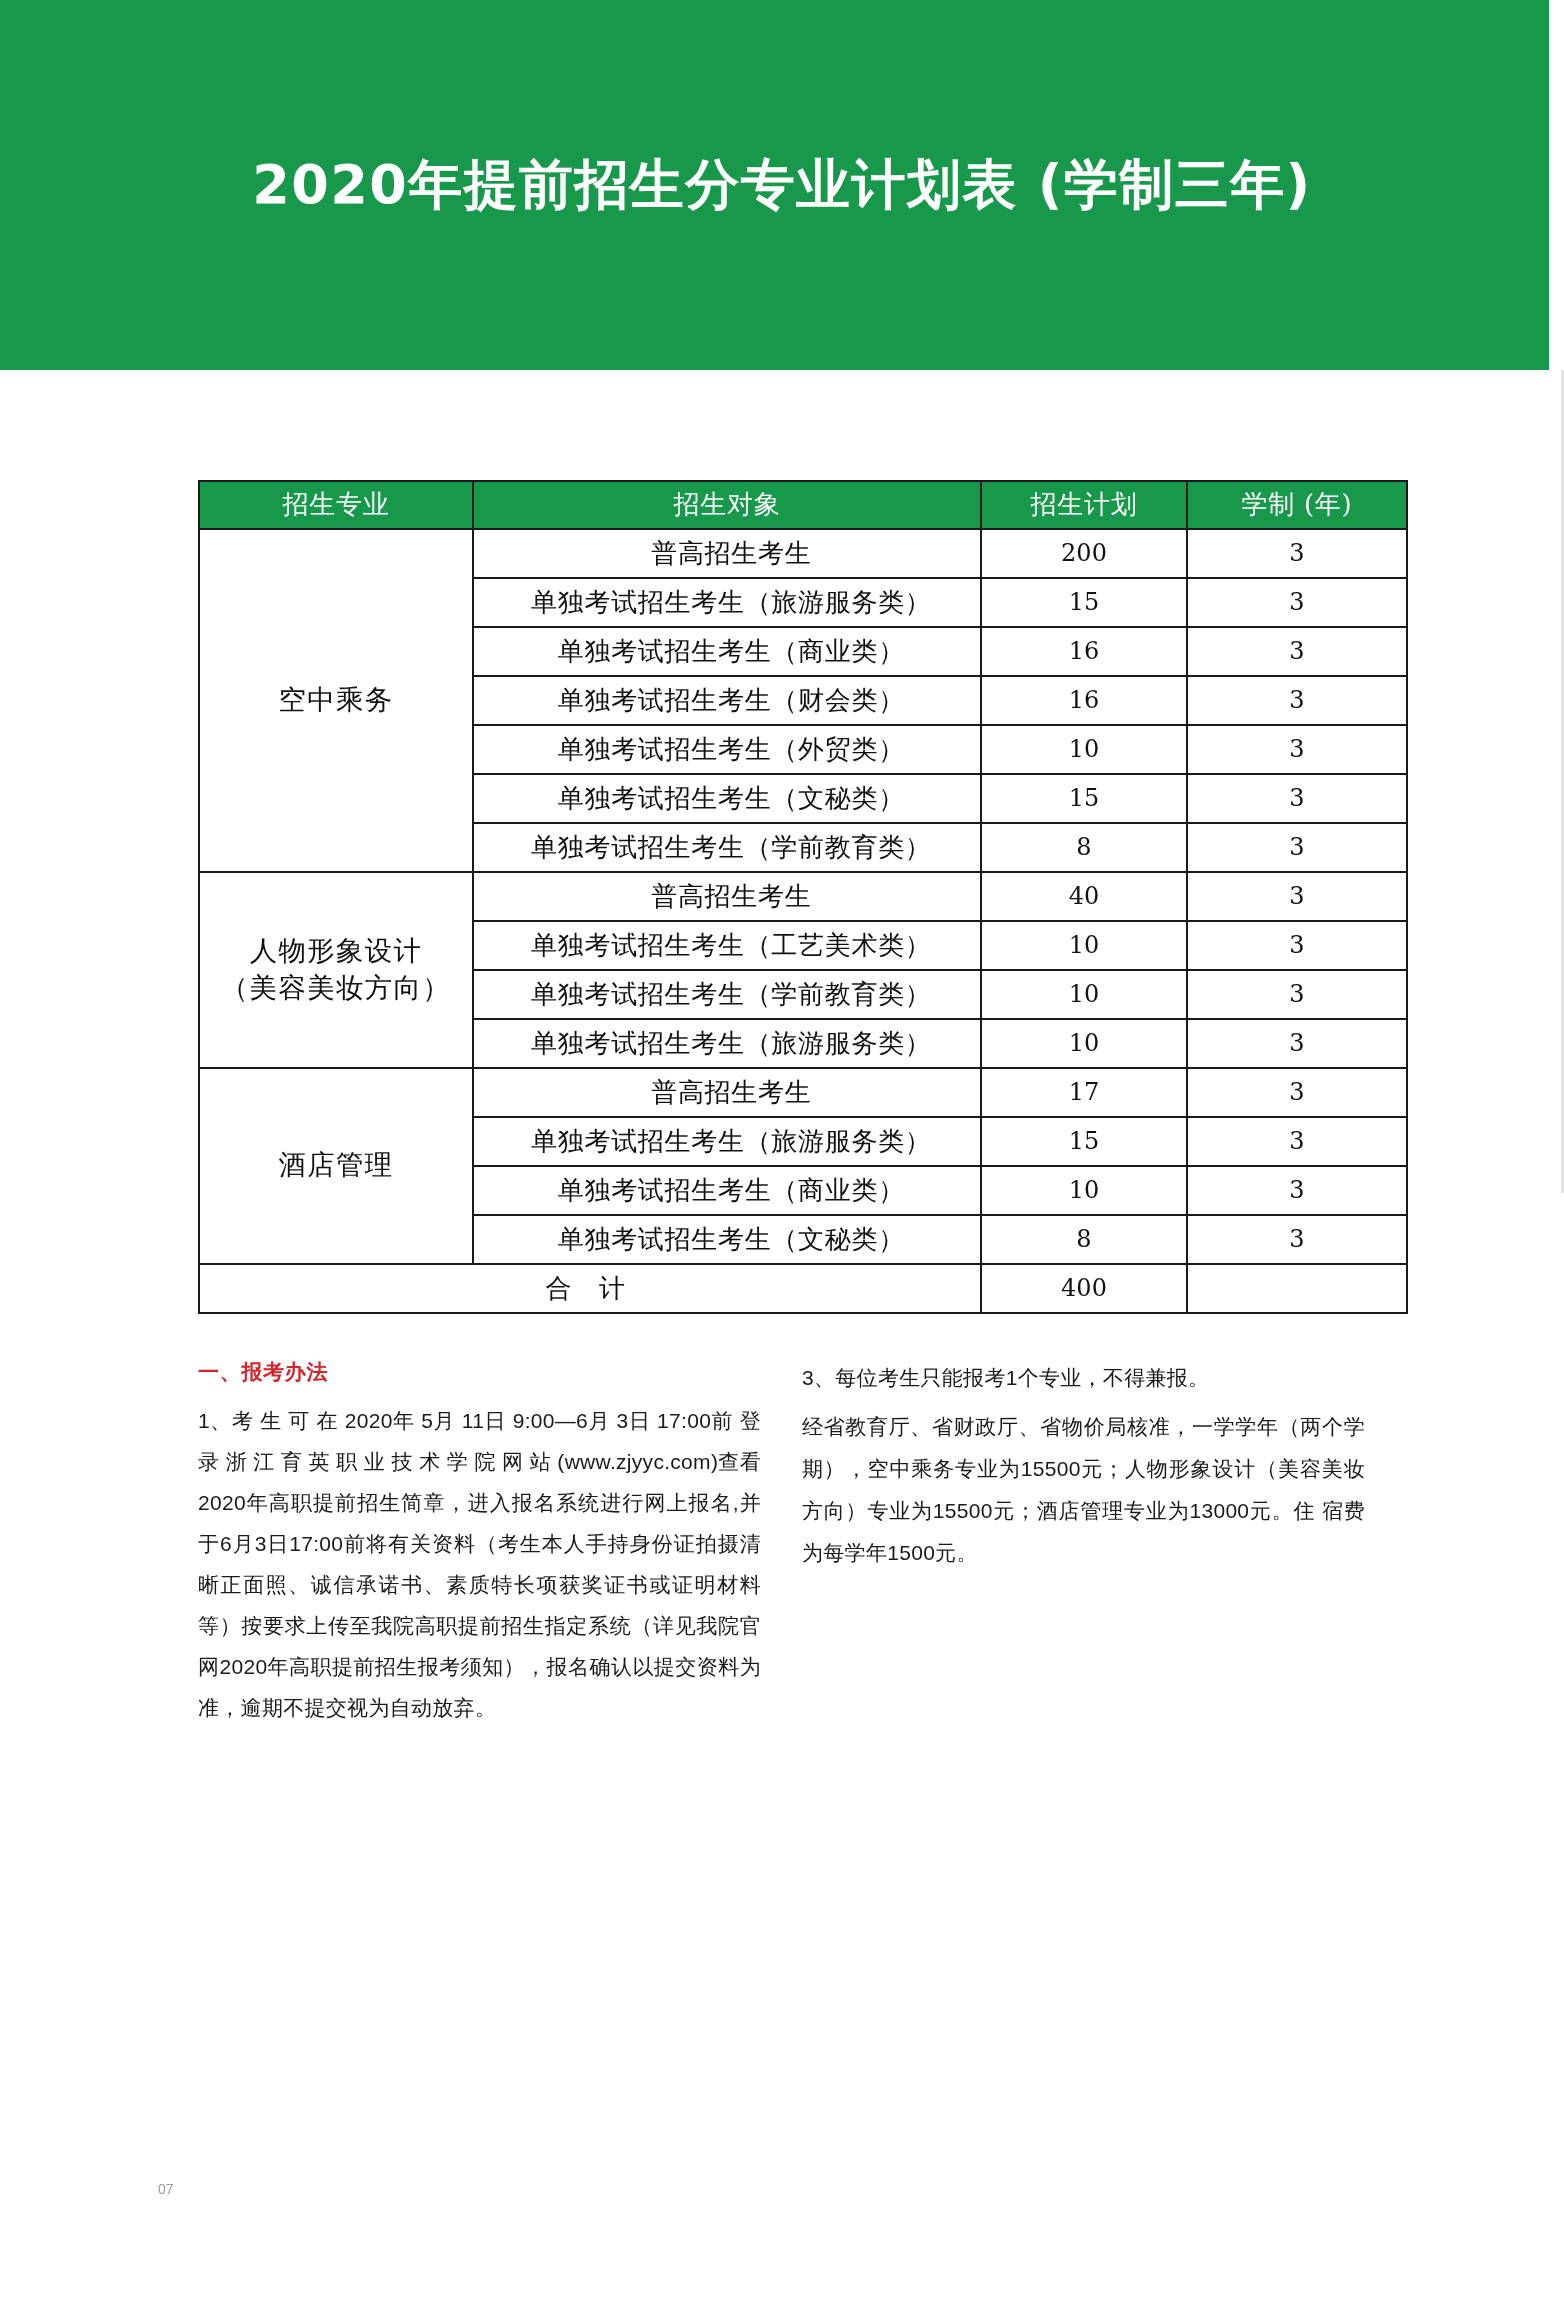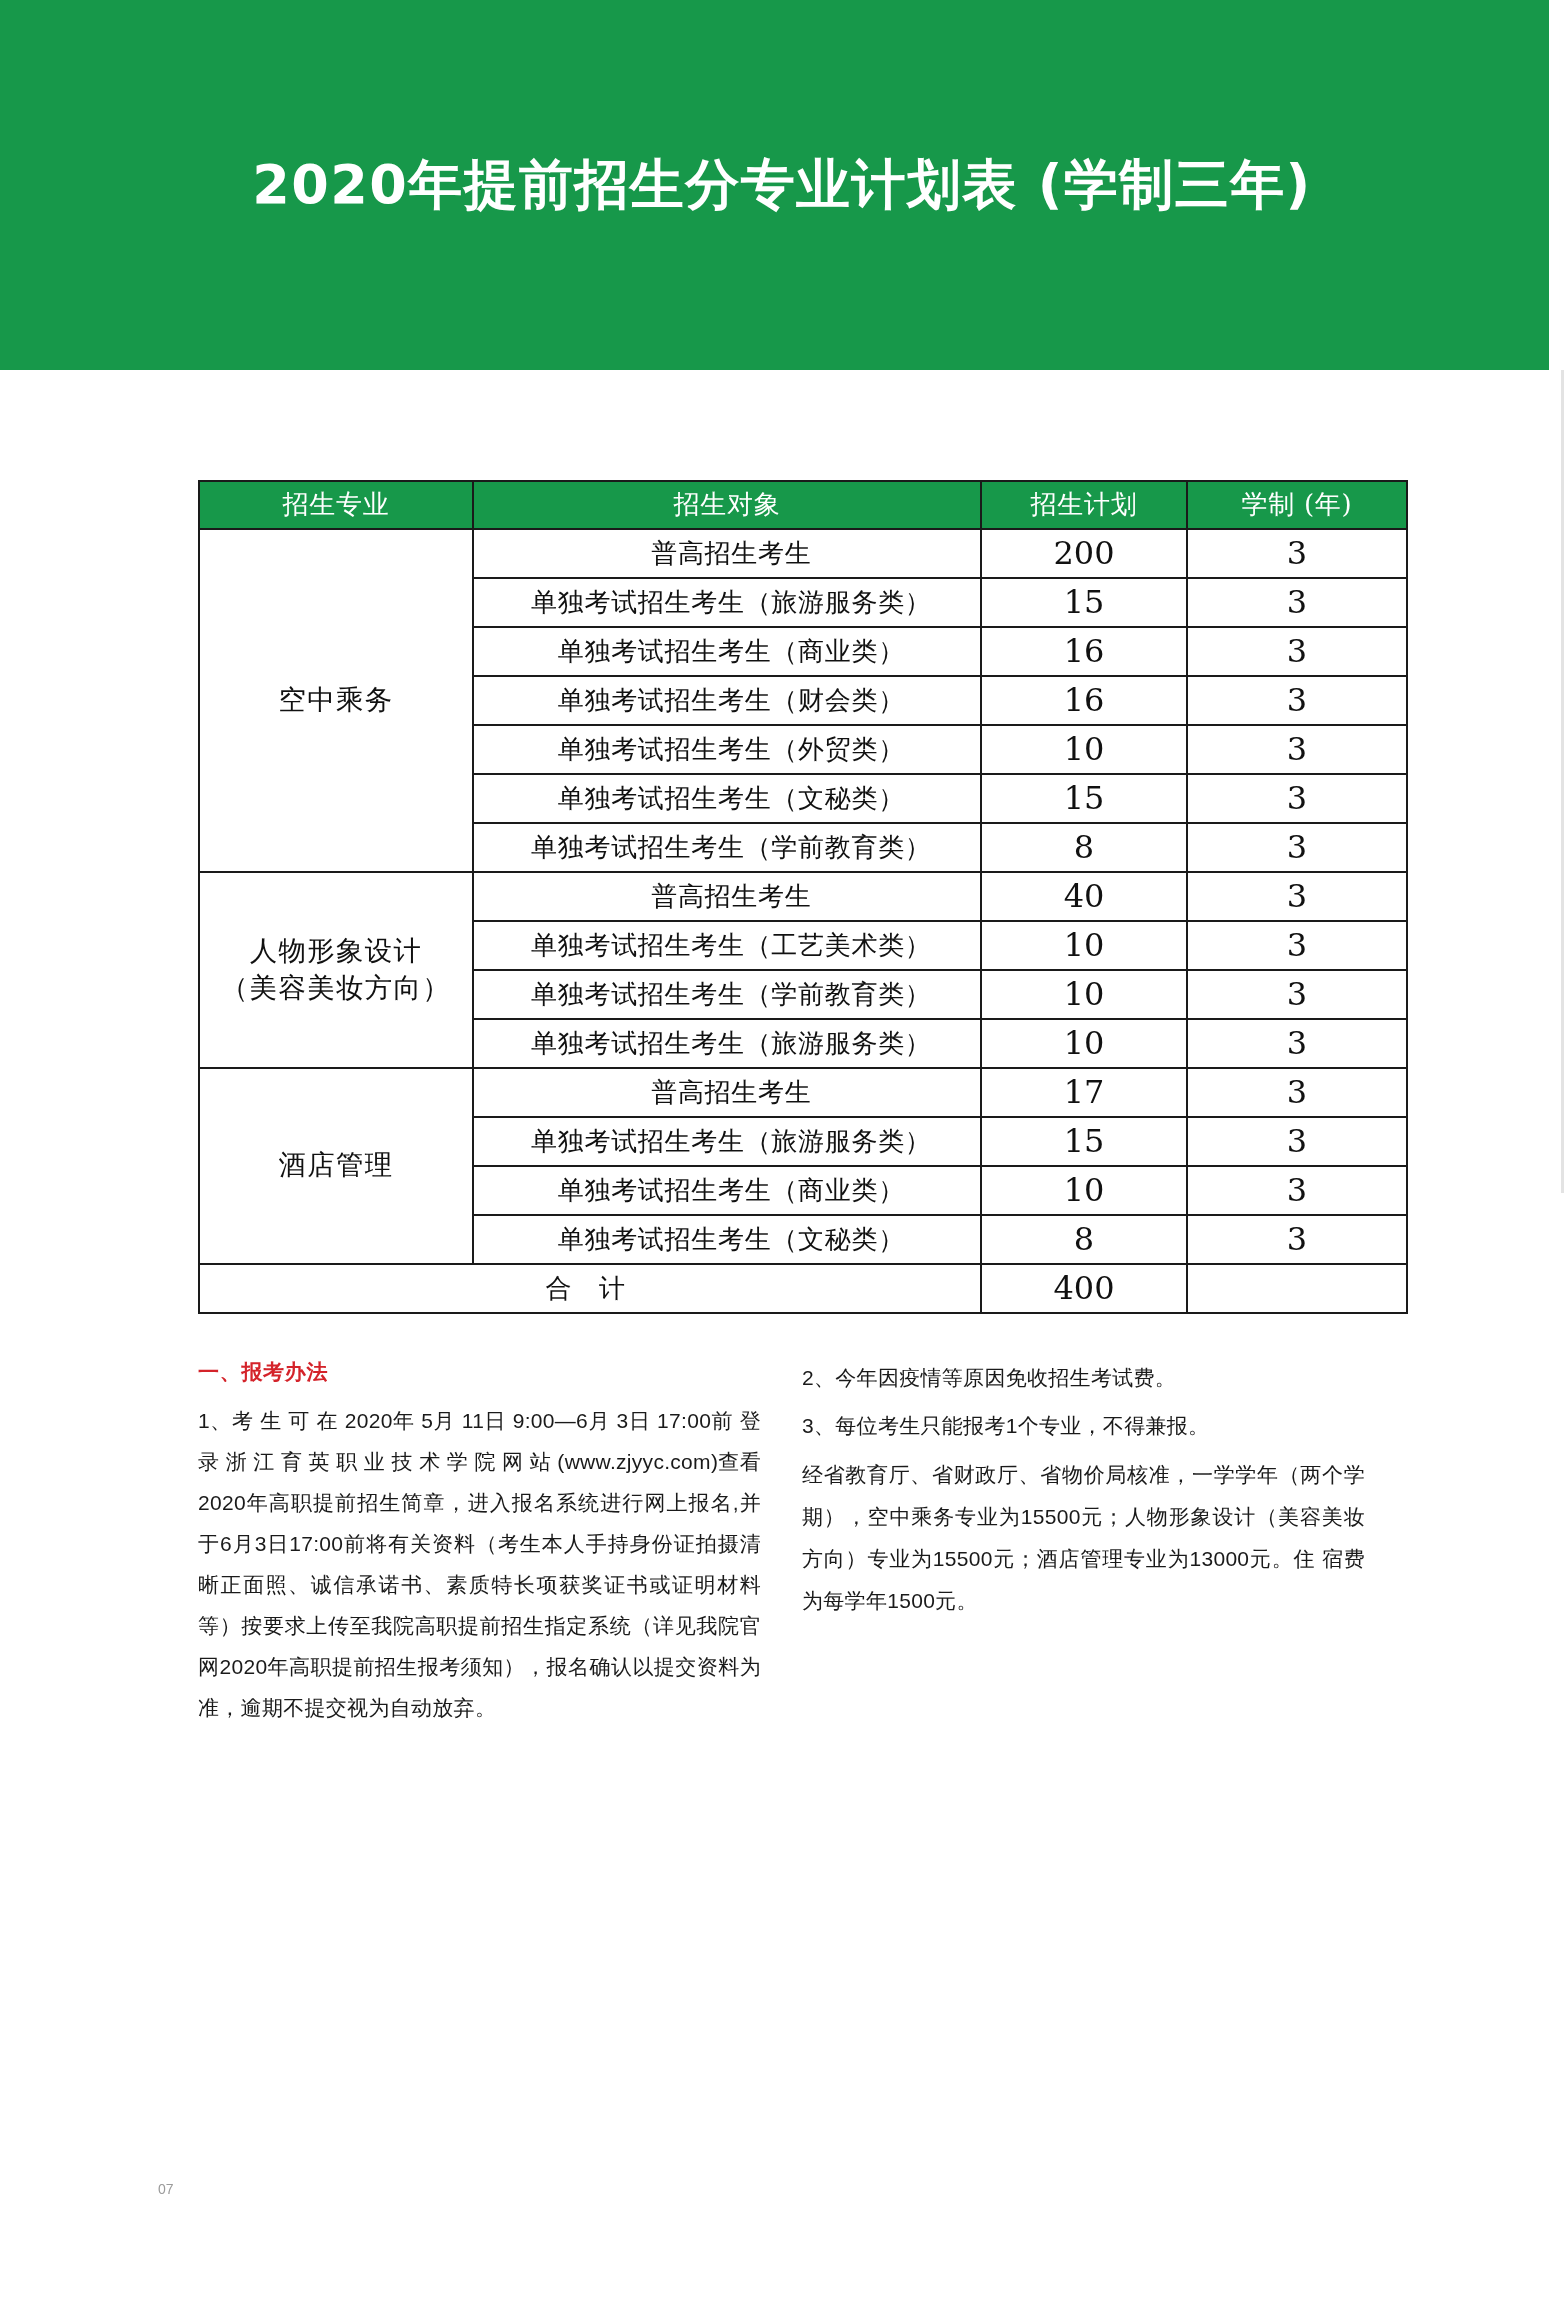--- a/index.html
+++ b/index.html
@@ -98,21 +98,21 @@
   }
   td.target {
     text-align: center;
     font-size: 26px;
     padding-left: 9.6px;
     height: 45px;
     letter-spacing: 0.7px;
   }
   td.num {
     text-align: center;
-    font-size: 32px;
+    font-size: 24px;
   }
   td.total-label {
     text-align: center;
     font-size: 26px;
     letter-spacing: 9.6px;
     height: 45px;
   }
 
   
   .content {
@@ -278,20 +278,19 @@
     </tbody>
   </table>
 </div>
 
 <div class="content">
   <div class="col col-left">
     <div class="sec-title">一、报考办法</div>
     <p class="para">1、考 生 可 在 2020年 5月 11日 9:00—6月 3日 17:00前 登 录 浙 江 育 英 职 业 技 术 学 院 网 站 (www.zjyyc.com)查看2020年高职提前招生简章，进入报名系统进行网上报名,并于6月3日17:00前将有关资料（考生本人手持身份证拍摄清晰正面照、诚信承诺书、素质特长项获奖证书或证明材料等）按要求上传至我院高职提前招生指定系统（详见我院官网2020年高职提前招生报考须知），报名确认以提交资料为准，逾期不提交视为自动放弃。</p>
   </div>
   <div class="col col-right">
-    <p class="para">2、今年因疫情等原因免收招生考试费。</p>
     <p class="para">3、每位考生只能报考1个专业，不得兼报。</p>
     <p class="para fee">经省教育厅、省财政厅、省物价局核准，一学学年（两个学期），空中乘务专业为15500元；人物形象设计（美容美妆方向）专业为15500元；酒店管理专业为13000元。住 宿费为每学年1500元。</p>
   </div>
 </div>
 
 <div class="page-num">07</div>
 
 
 </body></html>

